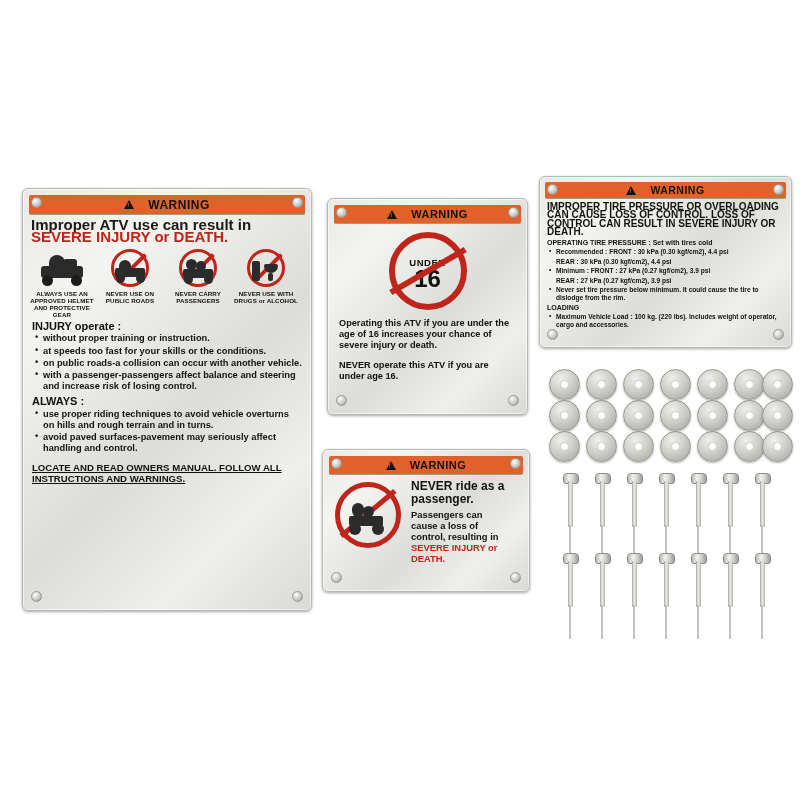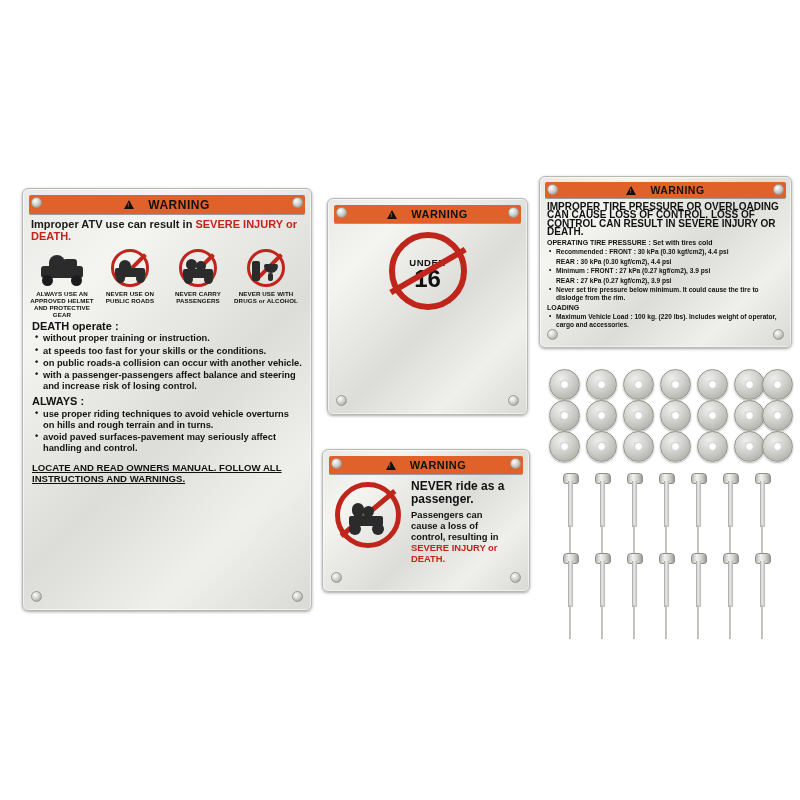--- a/index.html
+++ b/index.html
@@ -46,21 +46,21 @@
     position:absolute;
     width:9px;height:9px;border-radius:50%;
     background:radial-gradient(circle at 35% 32%,#fdfdfc 0%,#c9c9c4 55%,#8e8e89 100%);
     border:1px solid #9b9b96;
   }
 
   
   #plate-main{left:22px;top:188px;width:288px;height:421px;}
   #plate-main .warnbar{height:19px;font-size:12px;margin:6px 6px 0 6px;border-radius:2px;}
   .p1-head{
-    font-size:11px;line-height:11.6px;font-weight:bold;color:#1a1a1a;
+    font-size:15px;line-height:11.6px;font-weight:bold;color:#1a1a1a;
     padding:4px 8px 2px 8px;
   }
   .p1-head .red{color:#c0251c;}
   .pictos{display:flex;padding:2px 6px 0 6px;gap:2px;}
   .picto{width:66px;text-align:center;}
   .picto .art{height:42px;position:relative;}
   .picto .cap{
     font-size:6.2px;line-height:7px;font-weight:bold;color:#111;
     margin-top:2px;letter-spacing:.1px;
   }
@@ -233,21 +233,21 @@
             </div>
           <div class="blob" style="left:19px;top:15px;width:8px;height:20px;border-radius:2px;"></div>
           <div class="blob" style="left:31px;top:18px;width:14px;height:9px;border-radius:2px 2px 7px 7px;"></div>
           <div class="blob" style="left:35px;top:27px;width:5px;height:8px;"></div>
         </div>
         <div class="cap">NEVER USE WITH DRUGS or ALCOHOL</div>
       </div>
     </div>
 
     <div class="p1-body">
-      <div class="lbl">DEATH operate :</div>
+      <div class="lbl">INJURY operate :</div>
       <ul>
         <li>without proper training or instruction.</li>
         <li>at speeds too fast for your skills or the conditions.</li>
         <li>on public roads-a collision can occur with another vehicle.</li>
         <li>with a passenger-passengers affect balance and steering and increase risk of losing control.</li>
       </ul>
       <div class="lbl">ALWAYS :</div>
       <ul>
         <li>use proper riding techniques to avoid vehicle overturns on hills and rough terrain and in turns.</li>
         <li>avoid paved surfaces-pavement may seriously affect handling and control.</li>
@@ -269,20 +269,24 @@
     </div>
 
     <div class="u16-art">
       <div class="u16-circle">
         <div class="u-word">UNDER</div>
         <div class="u-num">16</div>
       </div>
       <div class="u16-slash"></div>
     </div>
 
+    <div class="u16-text">
+      <p>Operating this ATV if you are under the age of 16 increases your chance of severe injury or death.</p>
+      <p>NEVER operate this ATV if you are under age 16.</p>
+    </div>
   </div>
 
   <div class="plate" id="plate-passenger">
     <div class="screw" style="left:8px;top:8px;"></div>
     <div class="screw" style="right:8px;top:8px;"></div>
     <div class="screw" style="left:8px;bottom:8px;"></div>
     <div class="screw" style="right:8px;bottom:8px;"></div>
 
     <div class="warnbar">
       <span class="tri"></span>

